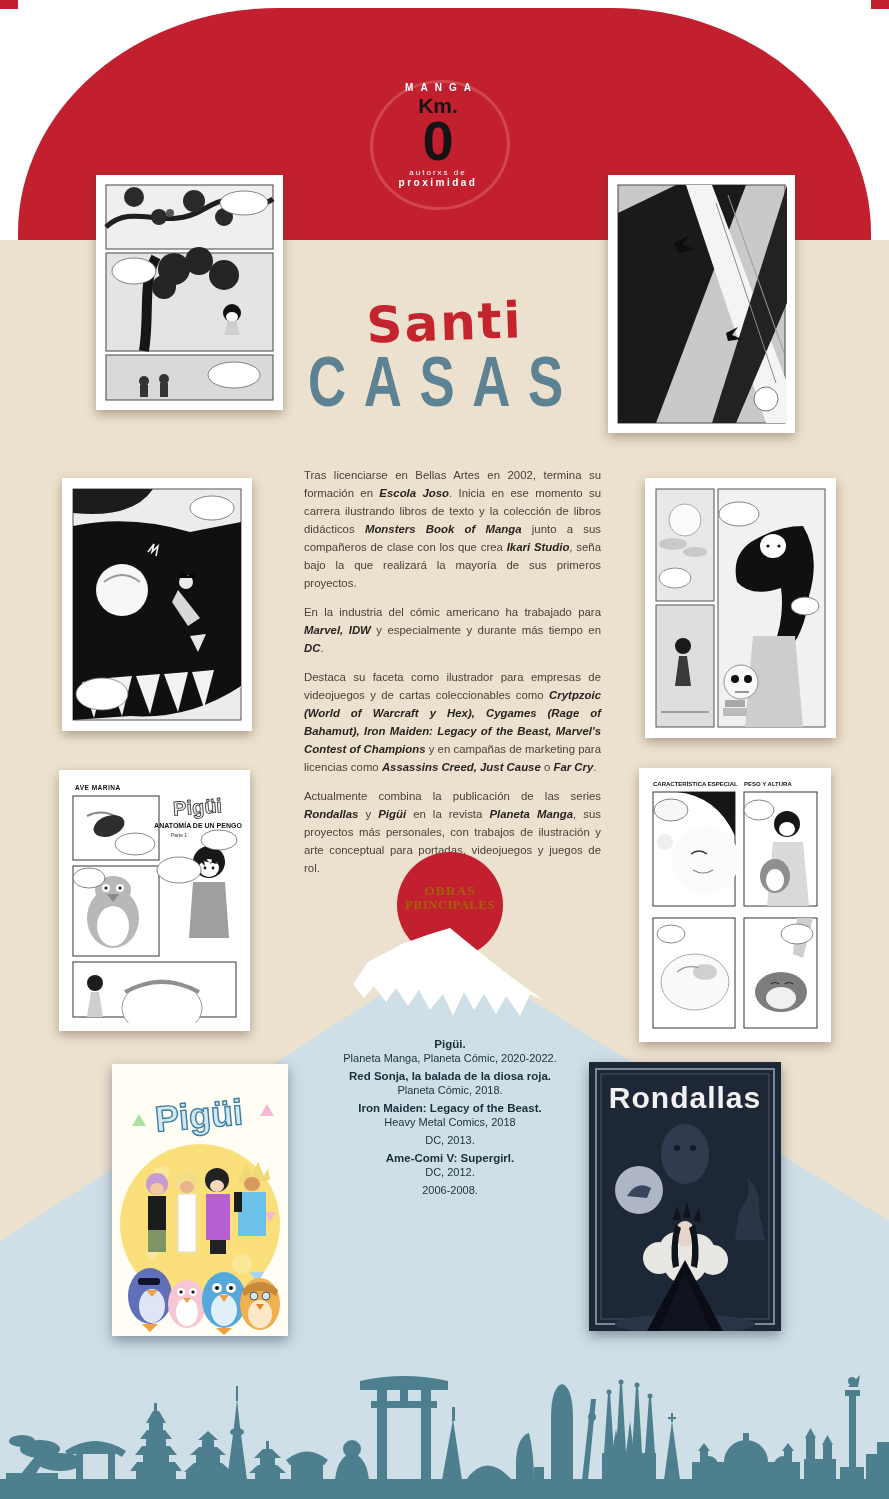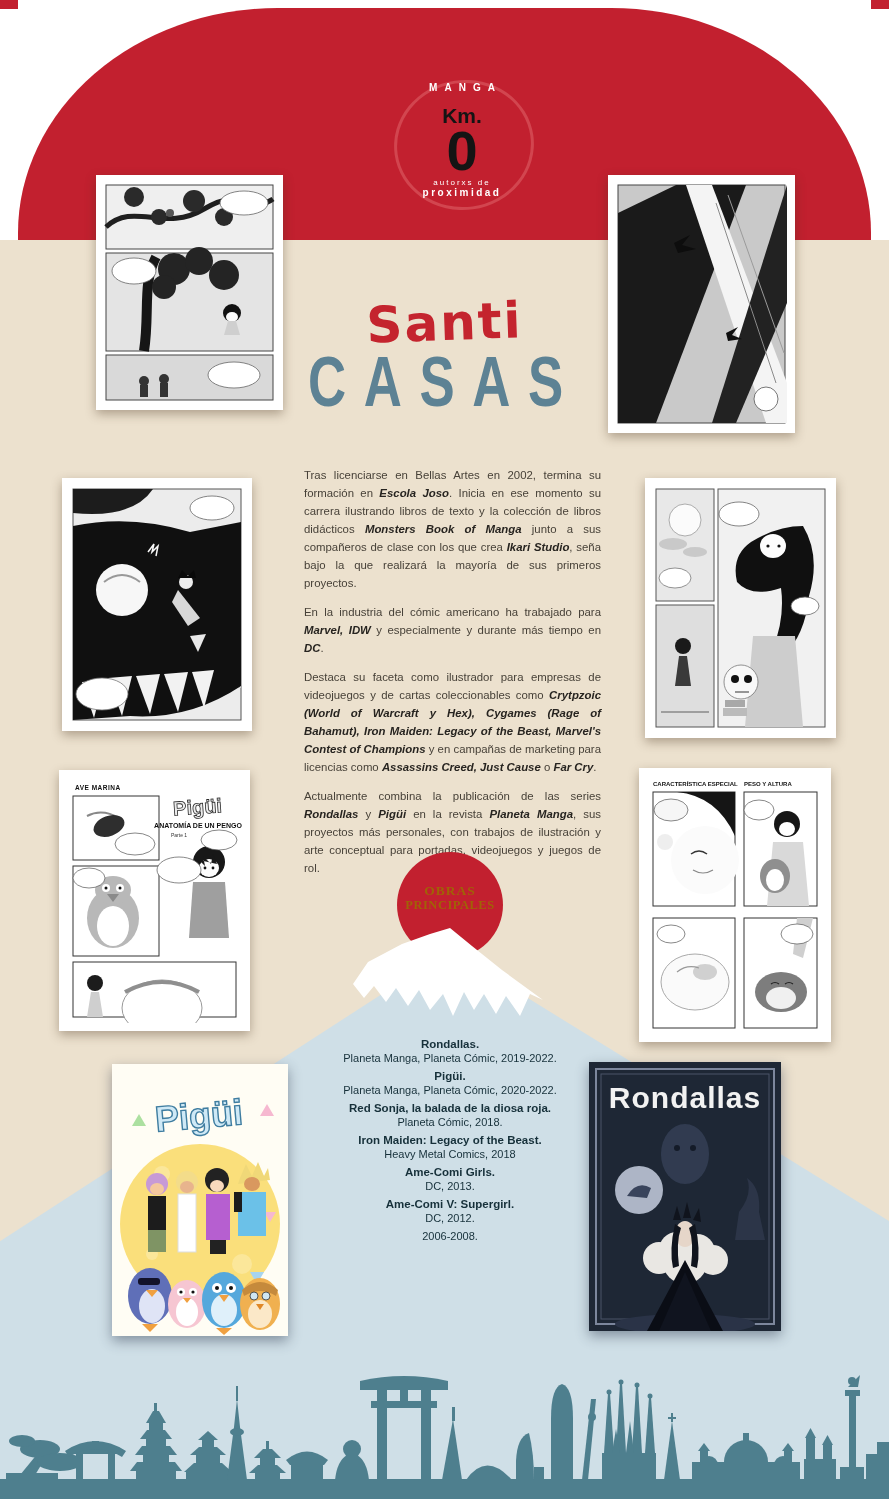--- a/index.html
+++ b/index.html
@@ -7,27 +7,27 @@
           font-family:"Liberation Sans",sans-serif;}
   .abs{position:absolute;}
 
   
   .bleed{position:absolute;top:0;width:18px;height:9px;background:#c2202f;}
   .dome{position:absolute;left:18px;top:8px;width:853px;height:232px;background:#c2202f;
         border-radius:260px 260px 0 0 / 225px 225px 0 0;}
   .cream{position:absolute;left:0;top:240px;width:889px;height:1259px;background:#ece1ce;}
 
   
-  .logo{position:absolute;left:372px;top:78px;width:180px;height:132px;}
+  .logo{position:absolute;left:348px;top:78px;width:180px;height:132px;}
   .logo-ring{position:absolute;left:22px;top:2px;width:134px;height:124px;border-radius:50%;
              border:3px solid #d2454f;transform:rotate(-8deg);}
   .logo-stack{position:absolute;left:0;top:4px;width:180px;display:flex;flex-direction:column;
               align-items:center;}
   .logo-top{color:#fff;font-size:10px;font-weight:600;letter-spacing:7px;margin-left:7px;}
-  .logo-km{color:#141414;font-size:21px;font-weight:800;line-height:1;margin-top:12px;}
+  .logo-km{color:#141414;font-size:21px;font-weight:800;line-height:1;margin-top:2px;}
   .logo-zero{color:#141414;font-size:56px;font-weight:800;line-height:.88;}
   .logo-sub1{color:#fff;font-size:8px;letter-spacing:2px;margin-top:3px;}
   .logo-sub2{color:#fff;font-size:10px;font-weight:600;letter-spacing:2.5px;}
 
   
   .title-santi{position:absolute;left:0;top:294px;width:889px;text-align:center;
                color:#c4242e;font-size:50px;font-weight:800;font-family:"DejaVu Sans",sans-serif;
                transform:rotate(-2deg);letter-spacing:2px;}
   .title-casas{position:absolute;left:0;top:348px;width:889px;text-align:center;
                color:#5d8294;font-size:66px;font-weight:700;letter-spacing:22px;line-height:1;
@@ -263,37 +263,32 @@
              L353,134 L368,112 L402,94 L430,84 Z" fill="#ffffff"></path>
   </svg>
 
   <div class="badge-text">
     <div class="badge-l1">OBRAS</div>
     <div class="badge-l2">PRINCIPALES</div>
   </div>
 
   <div class="obras-list">
     <div class="obra">
-      <div class="obra-title">Rondallas.</div>
-      <div class="obra-detail">Planeta Manga, Planeta Cómic, 2019-2022.</div>
-    </div>
-    <div class="obra">
       <div class="obra-title">Pigüi.</div>
       <div class="obra-detail">Planeta Manga, Planeta Cómic, 2020-2022.</div>
     </div>
     <div class="obra">
       <div class="obra-title">Red Sonja, la balada de la diosa roja.</div>
       <div class="obra-detail">Planeta Cómic,  2018.</div>
     </div>
     <div class="obra">
       <div class="obra-title">Iron Maiden: Legacy of the Beast.</div>
       <div class="obra-detail">Heavy Metal Comics, 2018</div>
     </div>
     <div class="obra">
-      <div class="obra-title">Ame-Comi Girls.</div>
       <div class="obra-detail">DC, 2013.</div>
     </div>
     <div class="obra">
       <div class="obra-title">Ame-Comi V: Supergirl.</div>
       <div class="obra-detail">DC,  2012.</div>
     </div>
     <div class="obra">
       <div class="obra-detail">2006-2008.</div>
     </div>
   </div>

